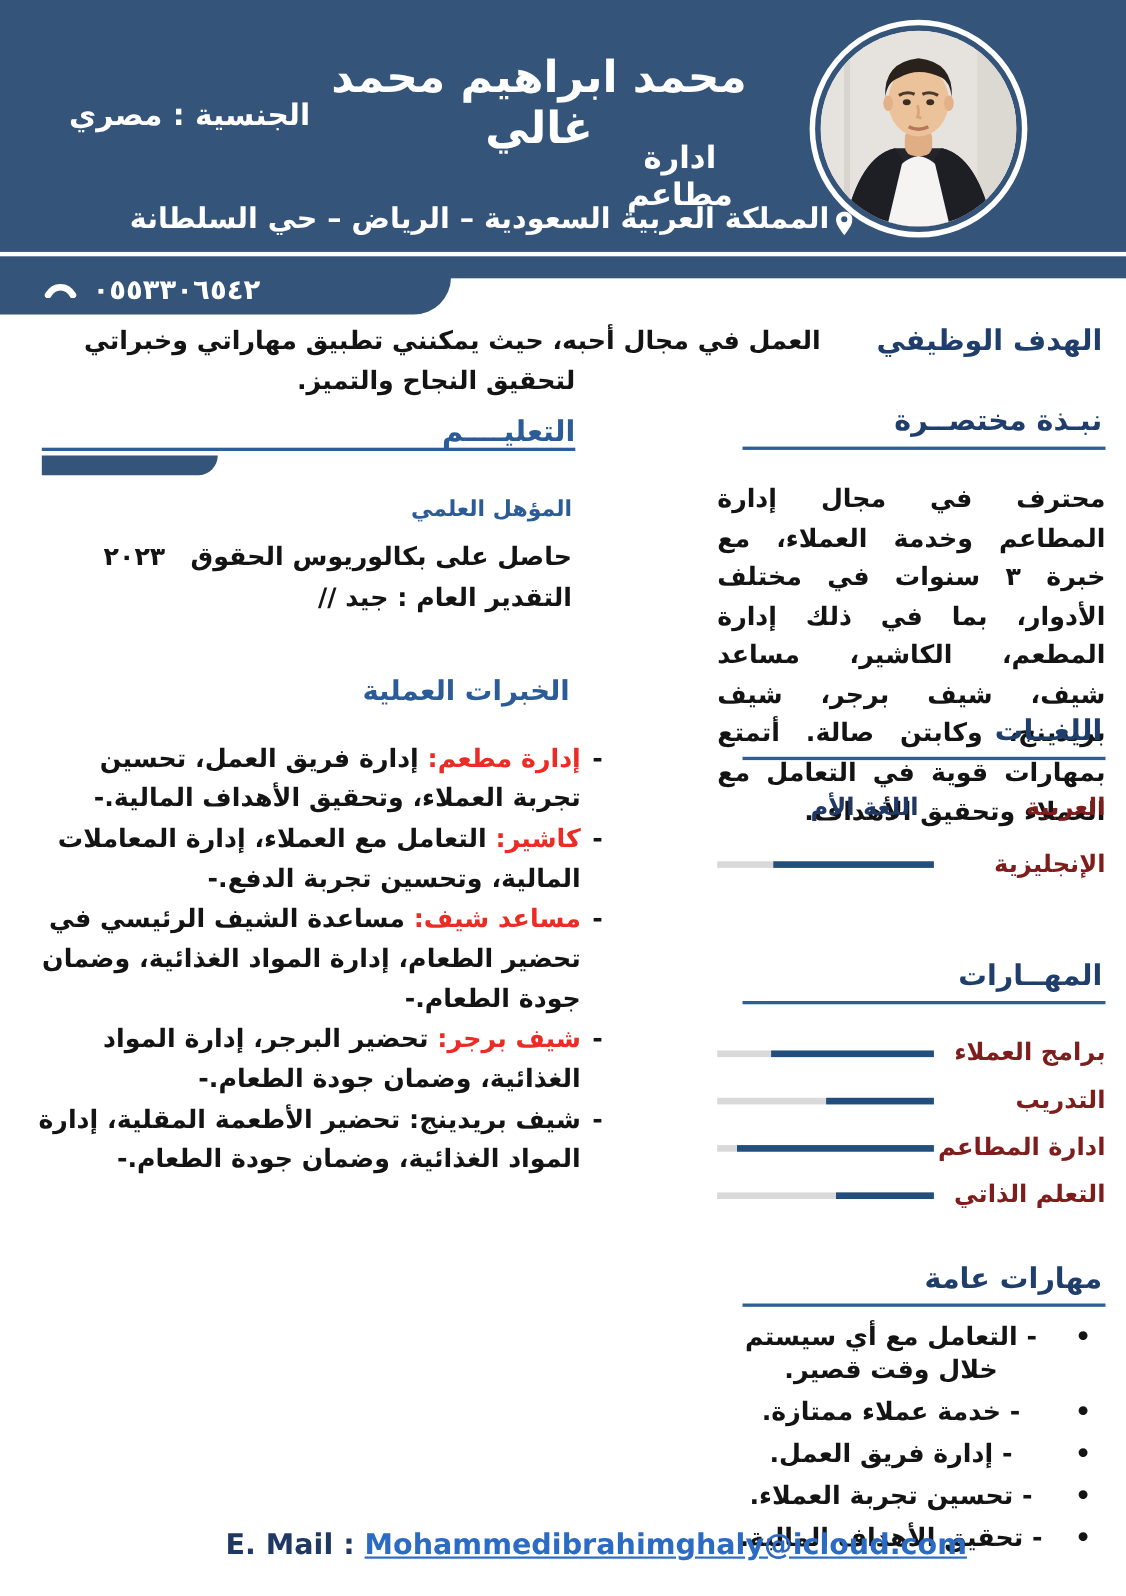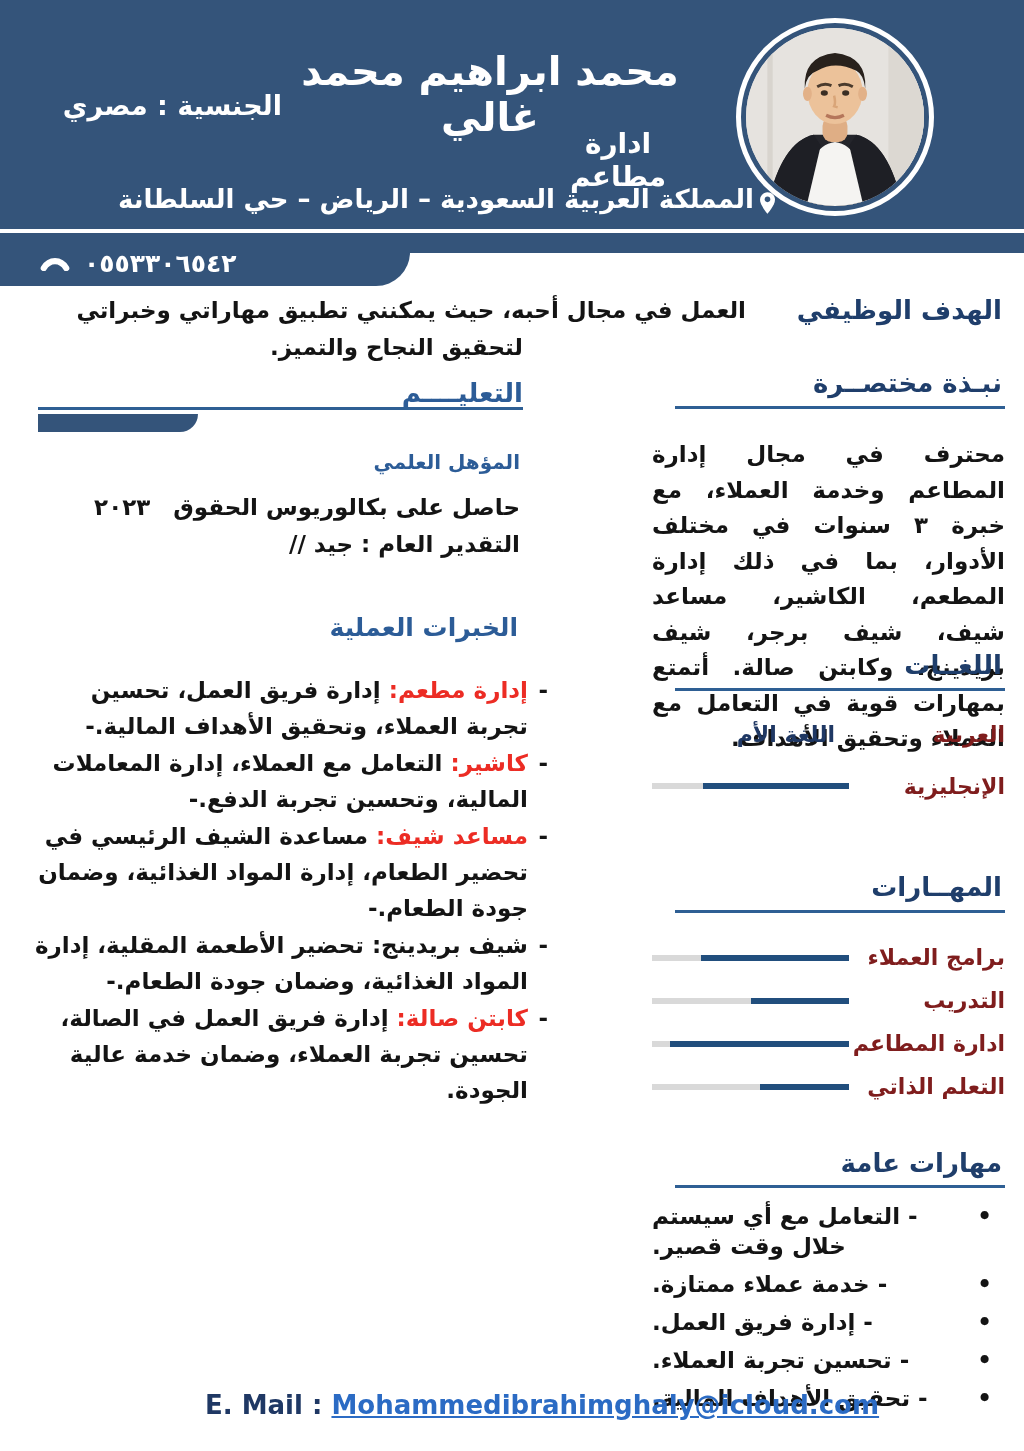--- a/index.html
+++ b/index.html
@@ -45,21 +45,21 @@
   
   .rows { position:absolute; display:flex; flex-direction:column; }
   .lvl-row { display:flex; direction:rtl; justify-content:space-between; align-items:center; }
   .lvl-name { color:#7f1d1d; font-size:22px; white-space:nowrap; }
   .lvl-value { width:197px; text-align:right; padding-right:14px; color:#1f3864; font-size:22px; }
   .bar-track { position:relative; width:197px; height:6px; background:#d9d9d9; }
   .bar-fill { position:absolute; right:0; top:0; height:100%; background:#214e7d; }
 
   
   .gs-list { position:absolute; top:1201px; left:652px; width:340px; list-style:none; }
-  .gs-list li { direction:rtl; text-align:left; font-size:23px; line-height:30px;
+  .gs-list li { direction:rtl; text-align:center; font-size:23px; line-height:30px;
                 margin-bottom:8px; padding-right:24px; position:relative; }
   .gs-list li::before { content:"•"; position:absolute; right:0; top:0; color:#141414; }
 
   
   .edu-bar { position:absolute; top:414px; left:38px; width:160px; height:18px;
              background:#34547a; border-radius:0 0 18px 0; }
   .edu-line { position:absolute; font-size:23px; white-space:nowrap; }
 
   
   .exp-list { position:absolute; top:672px; left:28px; width:520px; list-style:none; }
@@ -221,24 +221,24 @@
 
   <div class="h-left" style="top:613px; right:506px; font-size:25px;">الخبرات العملية</div>
   <ul class="exp-list">
 
       <li><span class="exp-label red">إدارة مطعم:</span> <span>إدارة فريق العمل، تحسين تجربة العملاء، وتحقيق الأهداف المالية.-</span></li>
 
       <li><span class="exp-label red">كاشير:</span> <span>التعامل مع العملاء، إدارة المعاملات المالية، وتحسين تجربة الدفع.-</span></li>
 
       <li><span class="exp-label red">مساعد شيف:</span> <span>مساعدة الشيف الرئيسي في تحضير الطعام، إدارة المواد الغذائية، وضمان جودة الطعام.-</span></li>
 
+      <li><span class="exp-label red">شيف برجر:</span> <span>تحضير البرجر، إدارة المواد الغذائية، وضمان جودة الطعام.-</span></li>
 
       <li><span class="exp-label">شيف بريدينج:</span> <span>تحضير الأطعمة المقلية، إدارة المواد الغذائية، وضمان جودة الطعام.-</span></li>
 
-      <li><span class="exp-label red">كابتن صالة:</span> <span>إدارة فريق العمل في الصالة، تحسين تجربة العملاء، وضمان خدمة عالية الجودة.</span></li>
     </ul>
 
   <div class="footer">
     <span>E. Mail :</span>
     <a href="#">Mohammedibrahimghaly@icloud.com</a>
   </div>
 
 </div>
 
 </body></html>

